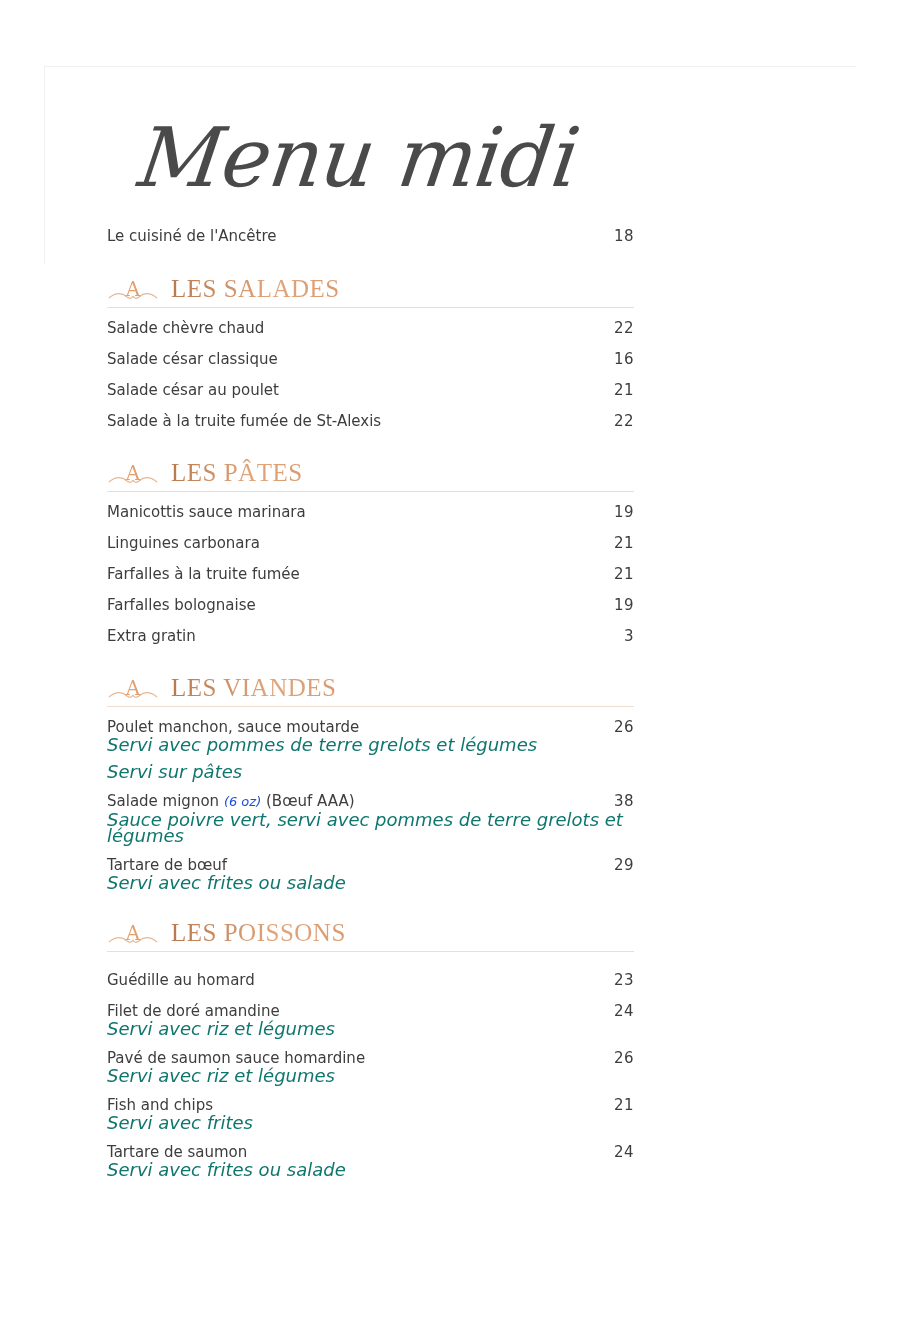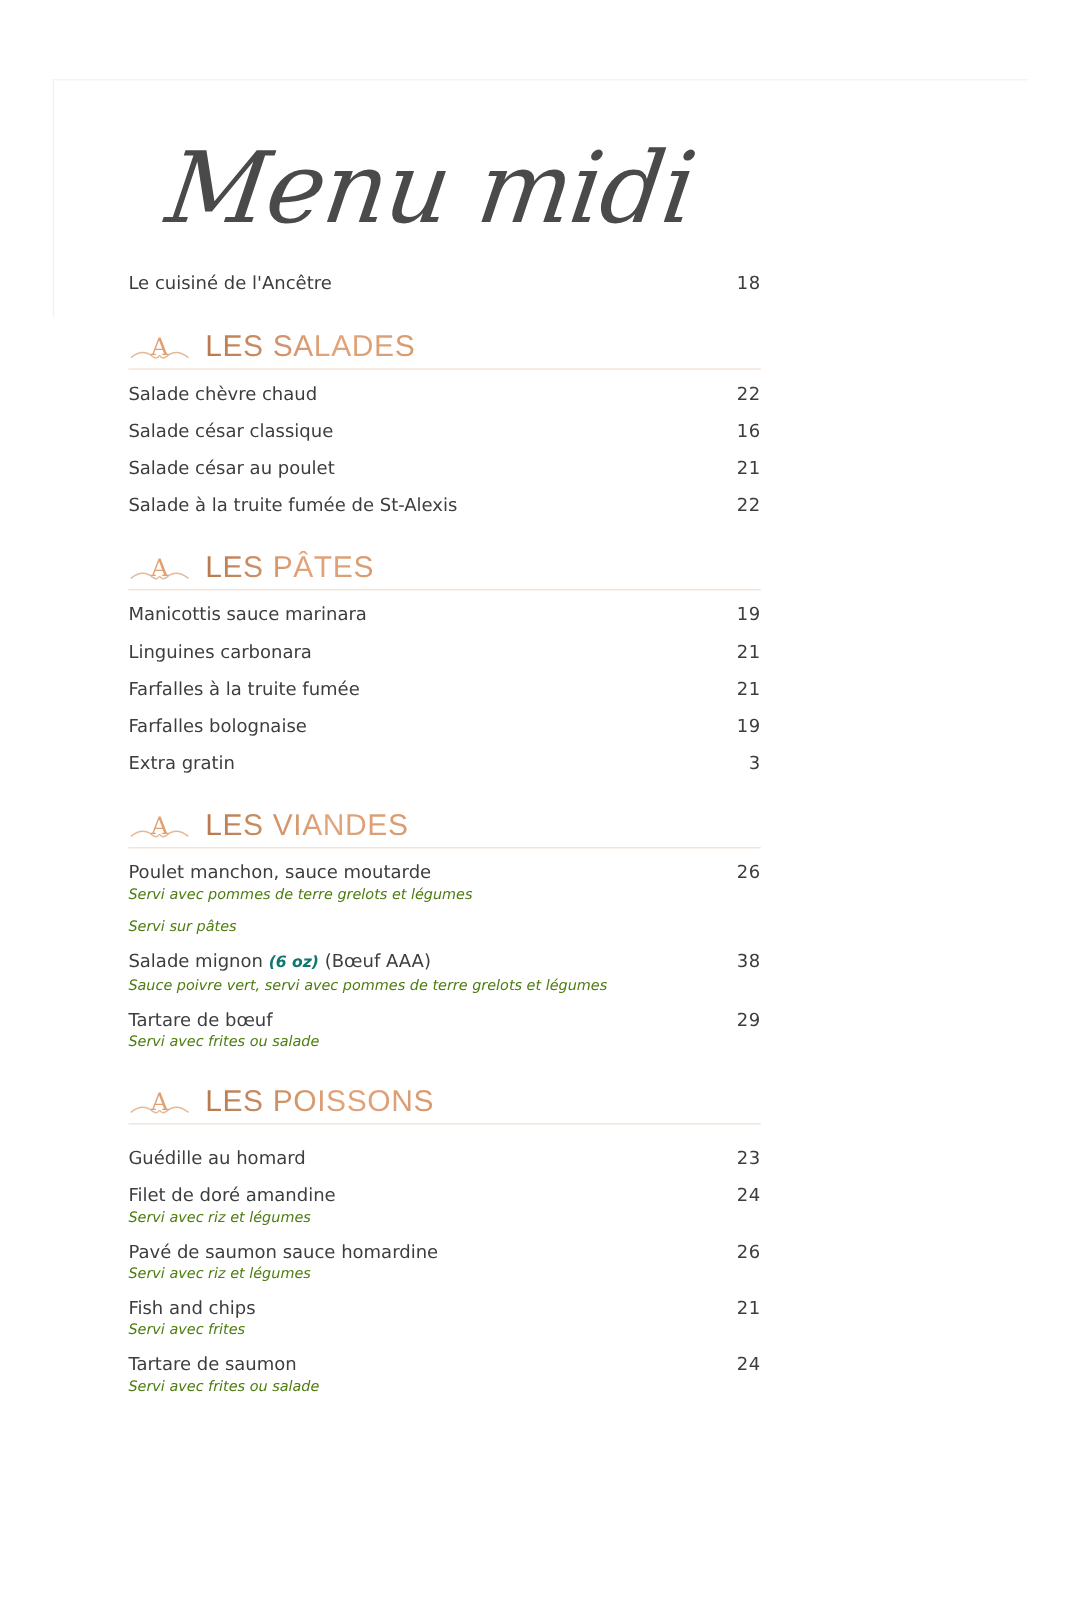--- a/index.html
+++ b/index.html
@@ -9,27 +9,27 @@
   .frame-left { position: absolute; left: 44px; top: 66px; width: 1px; height: 198px; background: #f0f0f0; }
   .title { position: absolute; left: 140px; top: 108px; width: 500px;
            font-family: "DejaVu Serif", "Liberation Serif", serif; font-style: italic;
            font-size: 82px; line-height: 100px; color: #4a4a4a; letter-spacing: -1px;
            transform: skewX(-8deg); }
   .menu { position: absolute; left: 107px; top: 226px; width: 527px; }
   .row { display: flex; justify-content: space-between; align-items: baseline; font-size: 15px; line-height: 20px; color: #3d3d3d; }
   .row .price { font-size: 15px; letter-spacing: 0.5px; }
   .item { margin-bottom: 11px; }
   .item.simple { margin-bottom: 27px; text-align: center; }
-  .desc { font-style: italic; font-size: 12px; line-height: 16px; color: #4d7c0f; margin-top: 0; }
-  .note { font-style: italic; color: #0f766e; font-size: 13px; font-weight: bold; }
+  .desc { font-style: italic; font-size: 18px; line-height: 16px; color: #0f766e; margin-top: 0; }
+  .note { font-style: italic; color: #1d4ed8; font-size: 13px; }
   .section { margin-top: 26px; }
   .section-head { display: flex; align-items: center; border-bottom: 1px solid #f0ddd0;
                   padding-bottom: 2px; margin-bottom: 10px; height: 32px; }
   .ornament { width: 52px; height: 26px; margin-right: 12px; }
-  .section-title { font-family: Liberation Sans, sans-serif; font-size: 25px;
+  .section-title { font-family: Liberation Serif, serif; font-size: 25px;
                    letter-spacing: 0.5px;
                    background: linear-gradient(90deg, #b7794e 0%, #e2a57b 60%, #d99a70 100%);
                    -webkit-background-clip: text; background-clip: text; color: transparent; text-align: center; }
 </style>
 </head>
 <body>
 
 <div class="frame-top"></div>
 <div class="frame-left"></div>
 

